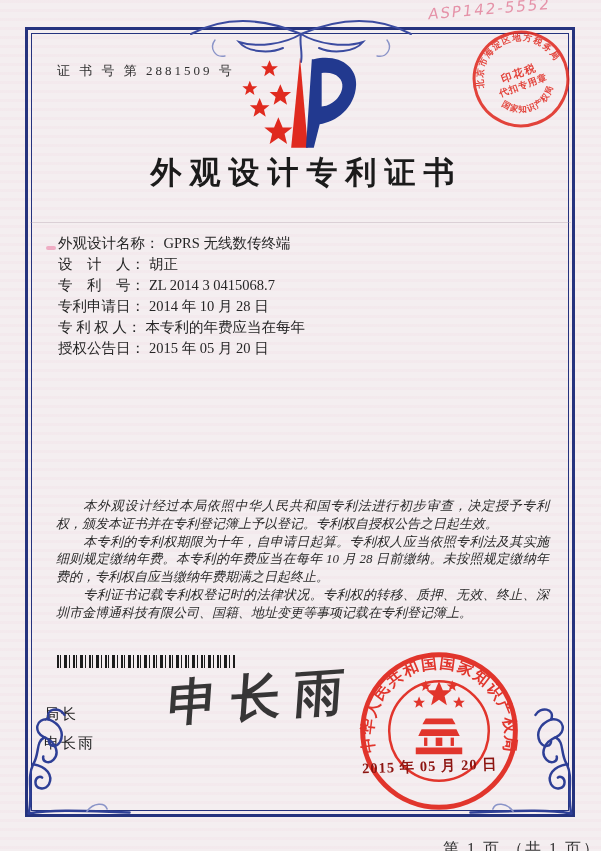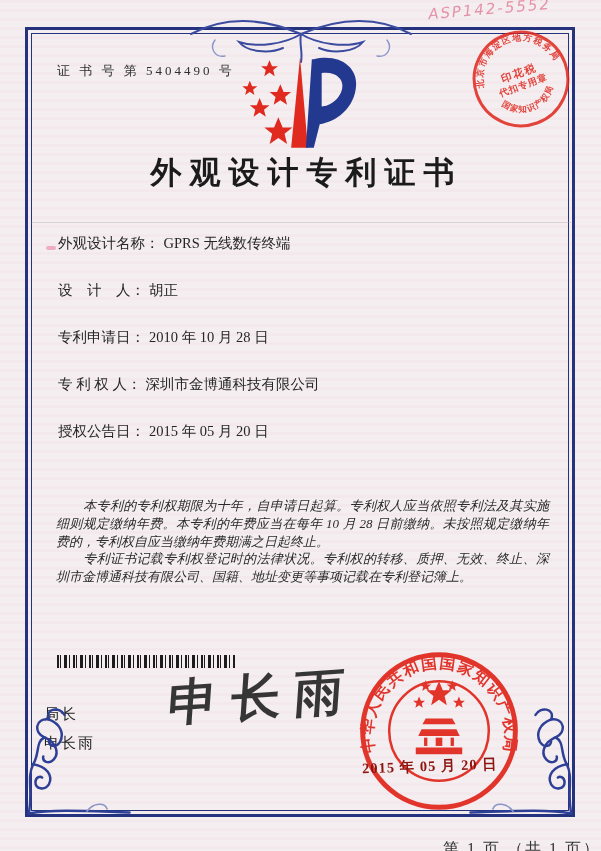--- a/index.html
+++ b/index.html
@@ -27,21 +27,21 @@
   }
   .logo{position:absolute;left:237px;top:50px;width:128px;height:106px;}
   .title{
     position:absolute;left:12px;right:0;top:152px;text-align:center;
     font-size:31px;font-weight:700;letter-spacing:8px;color:#1b1b1b;
   }
   .divider{position:absolute;left:30px;right:30px;top:222px;height:1px;background:rgba(180,160,170,.38);}
   
   .fields{
     position:absolute;left:58px;top:233px;right:50px;
-    display:flex;flex-direction:column;gap:26px;
+    display:flex;flex-direction:column;
     font-size:14.5px;color:#262626;
   }
   .field-row{white-space:nowrap;line-height:21px;}
   .f-label{color:#262626;}
   .f-value{margin-left:4px;}
   
   .body-text{
     position:absolute;left:56px;right:52px;top:497px;
     font-size:13px;line-height:17.8px;color:#2a2a2a;
     text-align:justify;font-style:italic;
@@ -103,21 +103,21 @@
   <svg class="orn-top" viewBox="0 0 232 52">
     <g stroke="#3b4ba0" fill="none" stroke-width="2" stroke-linecap="round">
       <path d="M6,20 C40,2 78,4 116,20 C100,30 72,34 54,28 C62,38 84,40 98,34"></path>
       <path d="M226,20 C192,2 154,4 116,20 C132,30 160,34 178,28 C170,38 148,40 134,34"></path>
       <path d="M116,20 C114,30 118,38 116,48"></path>
       <path d="M30,26 C24,34 30,44 40,42" stroke="#8a94c8" stroke-width="1.4"></path>
       <path d="M202,26 C208,34 202,44 192,42" stroke="#8a94c8" stroke-width="1.4"></path>
     </g>
   </svg>
 
-  <div class="cert-no">证 书 号 第 5404490 号</div>
+  <div class="cert-no">证 书 号 第 2881509 号</div>
 
   <div class="annotation">ASP142-5552</div>
 
   <svg class="tax-stamp" viewBox="0 0 120 120">
     <defs>
       <path id="taxTop" d="M20,75 A43,43 0 1 1 100,75"></path>
       <path id="taxBot" d="M30,82 A37,37 0 0 0 90,82"></path>
     </defs>
     <circle cx="60" cy="60" r="53" fill="none" stroke="#e0261c" stroke-width="3.4"></circle>
     <text font-size="10" fill="#e0261c" font-weight="bold" letter-spacing="1.5">
@@ -151,31 +151,35 @@
   <div class="smudge"></div>
 
   <div class="fields">
     <div class="field-row">
       <span class="f-label">外观设计名称：</span><span class="f-value">GPRS 无线数传终端</span>
     </div>
     <div class="field-row">
       <span class="f-label">设　计　人：</span><span class="f-value">胡正</span>
     </div>
     <div class="field-row">
-      <span class="f-label">专利申请日：</span><span class="f-value">2010 年 10 月 28 日</span>
-    </div>
-    <div class="field-row">
-      <span class="f-label">专 利 权 人：</span><span class="f-value">深圳市金博通科技有限公司</span>
+      <span class="f-label">专　利　号：</span><span class="f-value">ZL 2014 3 0415068.7</span>
+    </div>
+    <div class="field-row">
+      <span class="f-label">专利申请日：</span><span class="f-value">2014 年 10 月 28 日</span>
+    </div>
+    <div class="field-row">
+      <span class="f-label">专 利 权 人：</span><span class="f-value">本专利的年费应当在每年</span>
     </div>
     <div class="field-row">
       <span class="f-label">授权公告日：</span><span class="f-value">2015 年 05 月 20 日</span>
     </div>
   </div>
 
   <div class="body-text">
+    <p>本外观设计经过本局依照中华人民共和国专利法进行初步审查，决定授予专利权，颁发本证书并在专利登记簿上予以登记。专利权自授权公告之日起生效。</p>
     <p>本专利的专利权期限为十年，自申请日起算。专利权人应当依照专利法及其实施细则规定缴纳年费。本专利的年费应当在每年 10 月 28 日前缴纳。未按照规定缴纳年费的，专利权自应当缴纳年费期满之日起终止。</p>
     <p>专利证书记载专利权登记时的法律状况。专利权的转移、质押、无效、终止、深圳市金博通科技有限公司、国籍、地址变更等事项记载在专利登记簿上。</p>
   </div>
 
   <div class="barcode"></div>
 
   <div class="sig-labels">
     <div>局长</div>
     <div>申长雨</div>
   </div>

